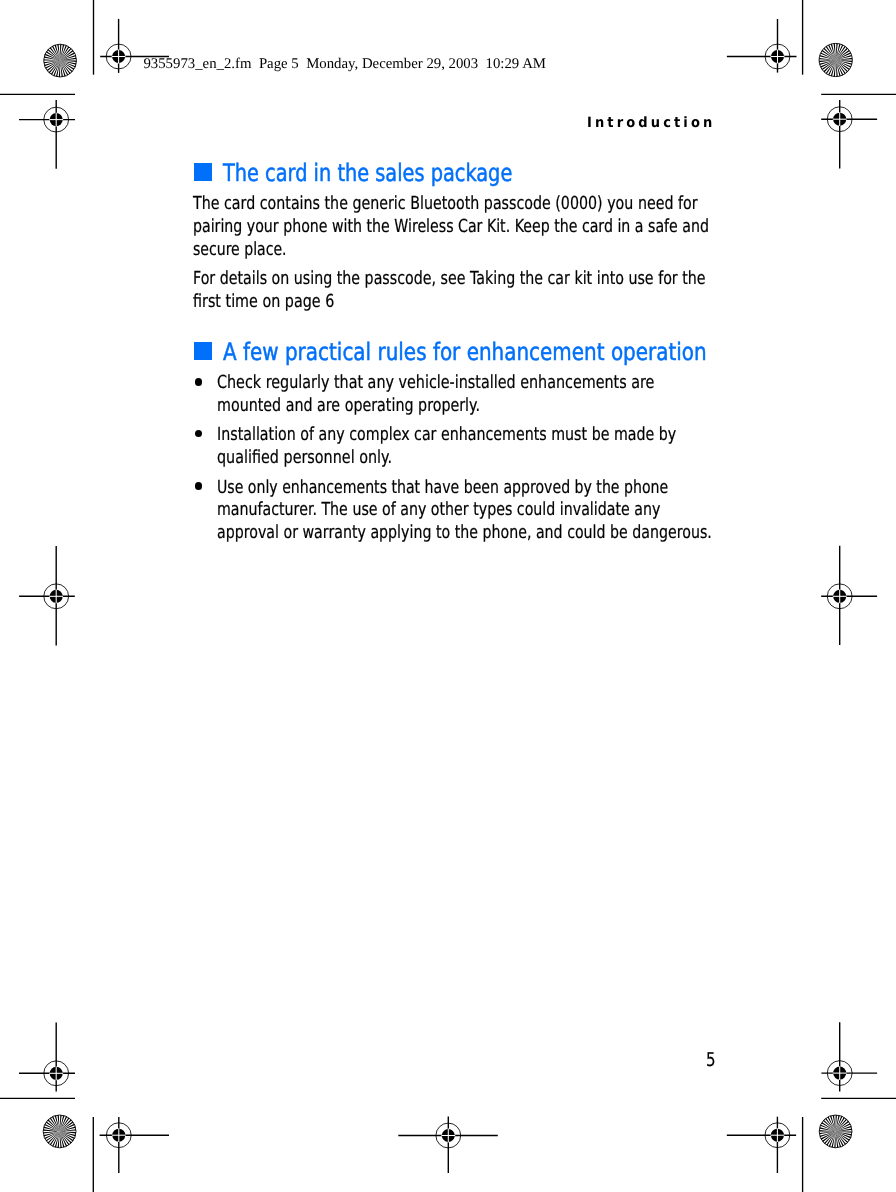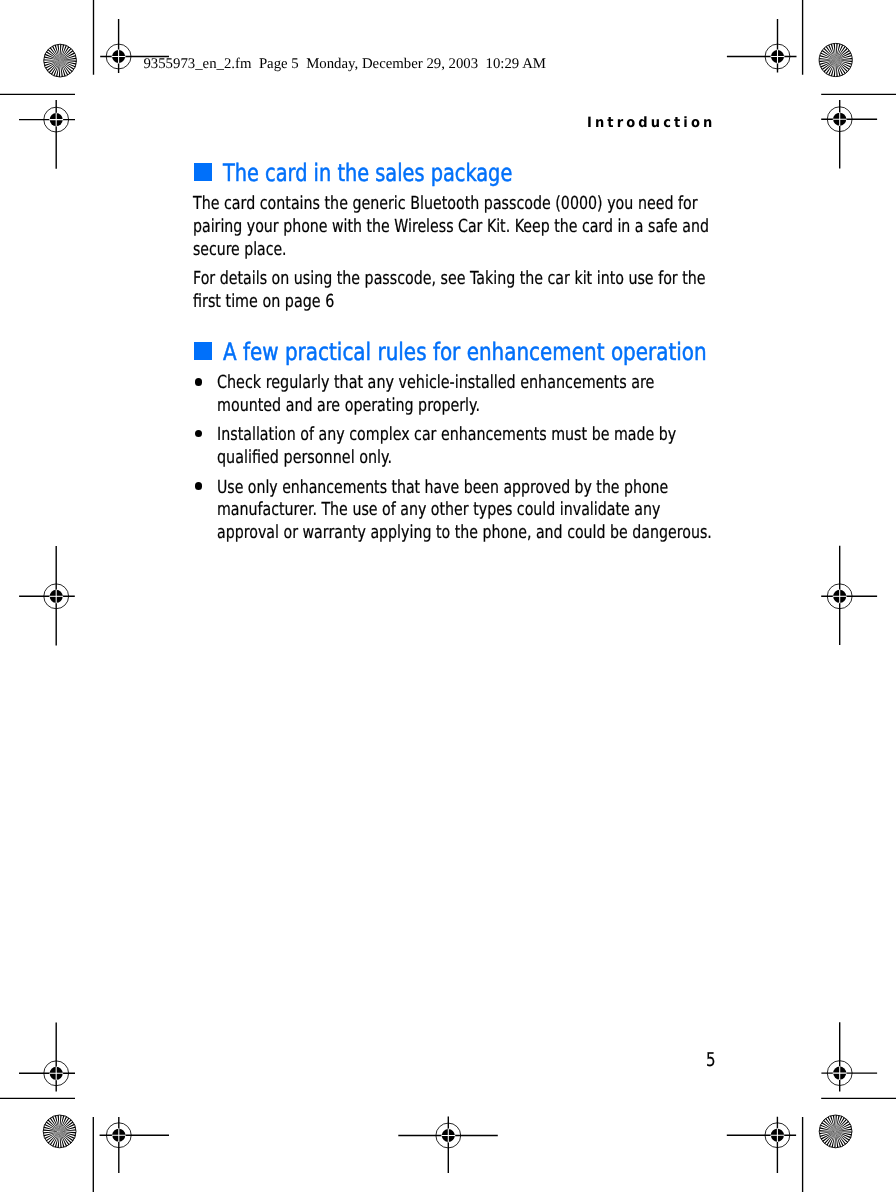--- a/index.html
+++ b/index.html
@@ -1,20 +1,20 @@
 <!DOCTYPE html>
 <html><head>
 <meta charset="utf-8">
 <title>Introduction — Page 5</title>
 <style>
   html,body{margin:0;padding:0;background:#ffffff;}
   body{width:896px;height:1192px;position:relative;overflow:hidden;
        font-family:"DejaVu Sans",sans-serif;
        -webkit-font-smoothing:antialiased;text-rendering:geometricPrecision;}
-  #page{position:absolute;left:0;top:0;width:896px;height:1192px;background:#fff;overflow:hidden;border-radius:9px;}
+  #page{position:absolute;left:0;top:0;width:896px;height:1192px;background:#fff;overflow:hidden;}
 
   
   #marks{position:absolute;left:0;top:0;width:896px;height:1192px;}
 
   
   .slug{position:absolute;font-family:"Liberation Serif",serif;font-size:14.8px;
         line-height:0;color:#000000;white-space:pre;}
 
   
   .runhead{position:absolute;font-family:"DejaVu Sans",sans-serif;font-weight:bold;

